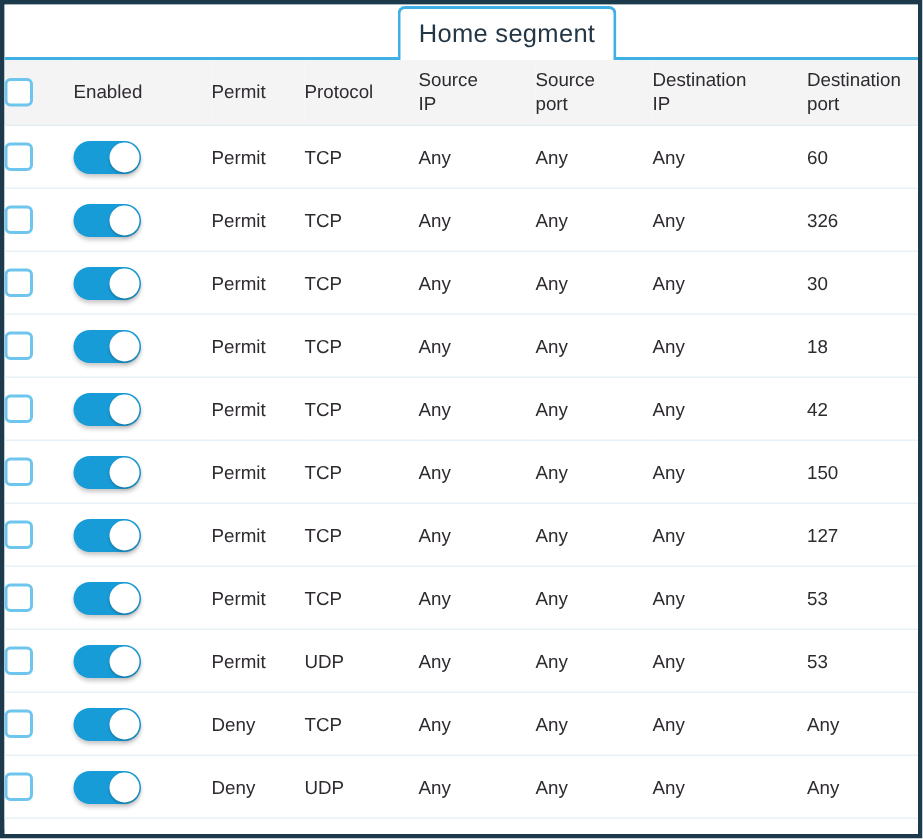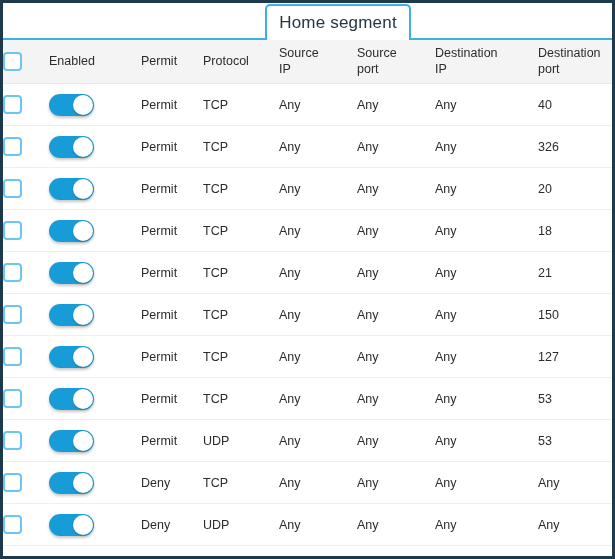--- a/index.html
+++ b/index.html
@@ -202,61 +202,61 @@
       </thead>
       <tbody id="rules-body">
           <tr>
             <td class="pad-check"><span class="cbox"></span></td>
             <td class="pad-enabled"><span class="toggle"><span class="knob"></span></span></td>
             <td class="pad-cell">Permit</td>
             <td class="pad-cell">TCP</td>
             <td class="pad-cell">Any</td>
             <td class="pad-cell">Any</td>
             <td class="pad-cell">Any</td>
-            <td class="pad-cell">40</td>
+            <td class="pad-cell">60</td>
           </tr>
           <tr>
             <td class="pad-check"><span class="cbox"></span></td>
             <td class="pad-enabled"><span class="toggle"><span class="knob"></span></span></td>
             <td class="pad-cell">Permit</td>
             <td class="pad-cell">TCP</td>
             <td class="pad-cell">Any</td>
             <td class="pad-cell">Any</td>
             <td class="pad-cell">Any</td>
             <td class="pad-cell">326</td>
           </tr>
           <tr>
             <td class="pad-check"><span class="cbox"></span></td>
             <td class="pad-enabled"><span class="toggle"><span class="knob"></span></span></td>
             <td class="pad-cell">Permit</td>
             <td class="pad-cell">TCP</td>
             <td class="pad-cell">Any</td>
             <td class="pad-cell">Any</td>
             <td class="pad-cell">Any</td>
-            <td class="pad-cell">20</td>
+            <td class="pad-cell">30</td>
           </tr>
           <tr>
             <td class="pad-check"><span class="cbox"></span></td>
             <td class="pad-enabled"><span class="toggle"><span class="knob"></span></span></td>
             <td class="pad-cell">Permit</td>
             <td class="pad-cell">TCP</td>
             <td class="pad-cell">Any</td>
             <td class="pad-cell">Any</td>
             <td class="pad-cell">Any</td>
             <td class="pad-cell">18</td>
           </tr>
           <tr>
             <td class="pad-check"><span class="cbox"></span></td>
             <td class="pad-enabled"><span class="toggle"><span class="knob"></span></span></td>
             <td class="pad-cell">Permit</td>
             <td class="pad-cell">TCP</td>
             <td class="pad-cell">Any</td>
             <td class="pad-cell">Any</td>
             <td class="pad-cell">Any</td>
-            <td class="pad-cell">21</td>
+            <td class="pad-cell">42</td>
           </tr>
           <tr>
             <td class="pad-check"><span class="cbox"></span></td>
             <td class="pad-enabled"><span class="toggle"><span class="knob"></span></span></td>
             <td class="pad-cell">Permit</td>
             <td class="pad-cell">TCP</td>
             <td class="pad-cell">Any</td>
             <td class="pad-cell">Any</td>
             <td class="pad-cell">Any</td>
             <td class="pad-cell">150</td>

